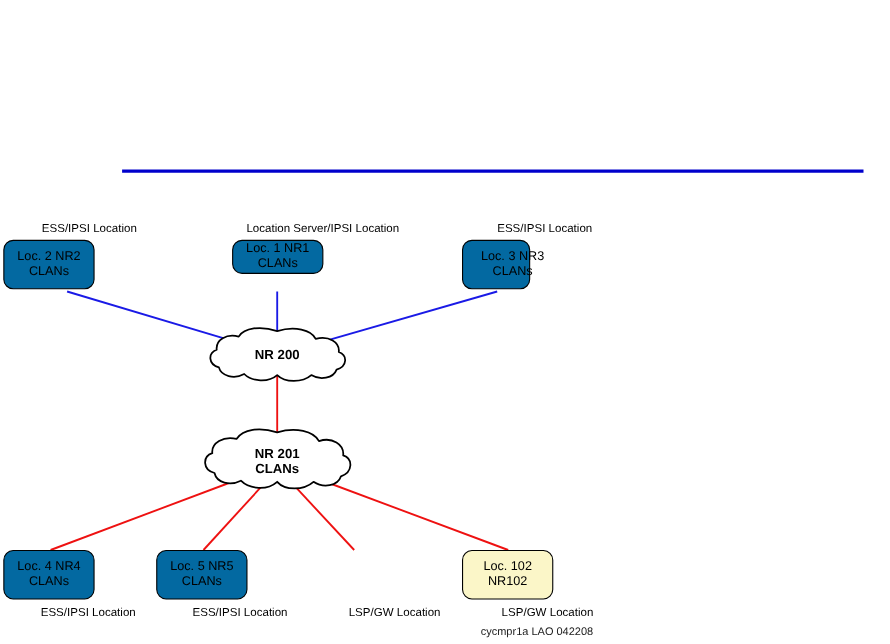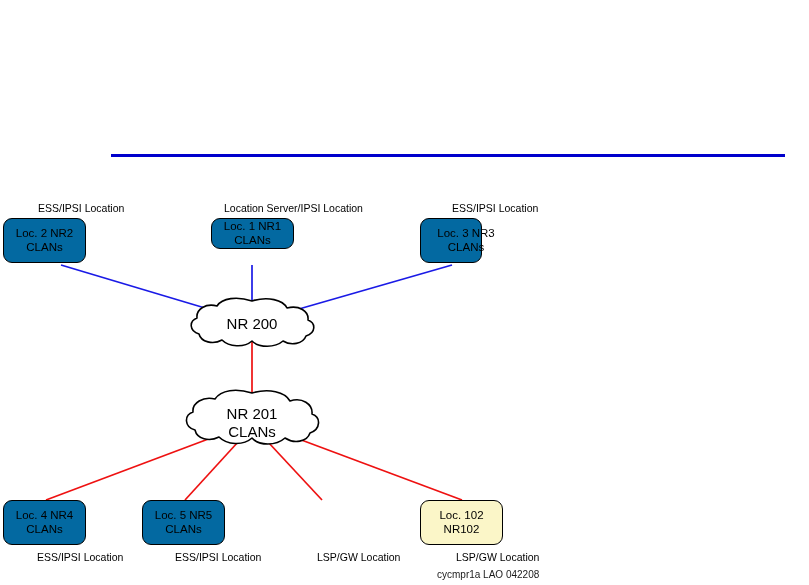--- a/index.html
+++ b/index.html
@@ -64,22 +64,22 @@
     font-size: 10.5px;
     white-space: nowrap;
     z-index: 3;
     margin-left: 34px;
   }
 
   
   .cloud-label {
     position: absolute;
     text-align: center;
-    font-size: 15px;
-    font-weight: normal;
+    font-size: 12px;
+    font-weight: bold;
     line-height: 1.18;
     z-index: 4;
     white-space: nowrap;
   }
 
   
   #footer-credit {
     position: absolute;
     left: 437px;
     top: 569px;

